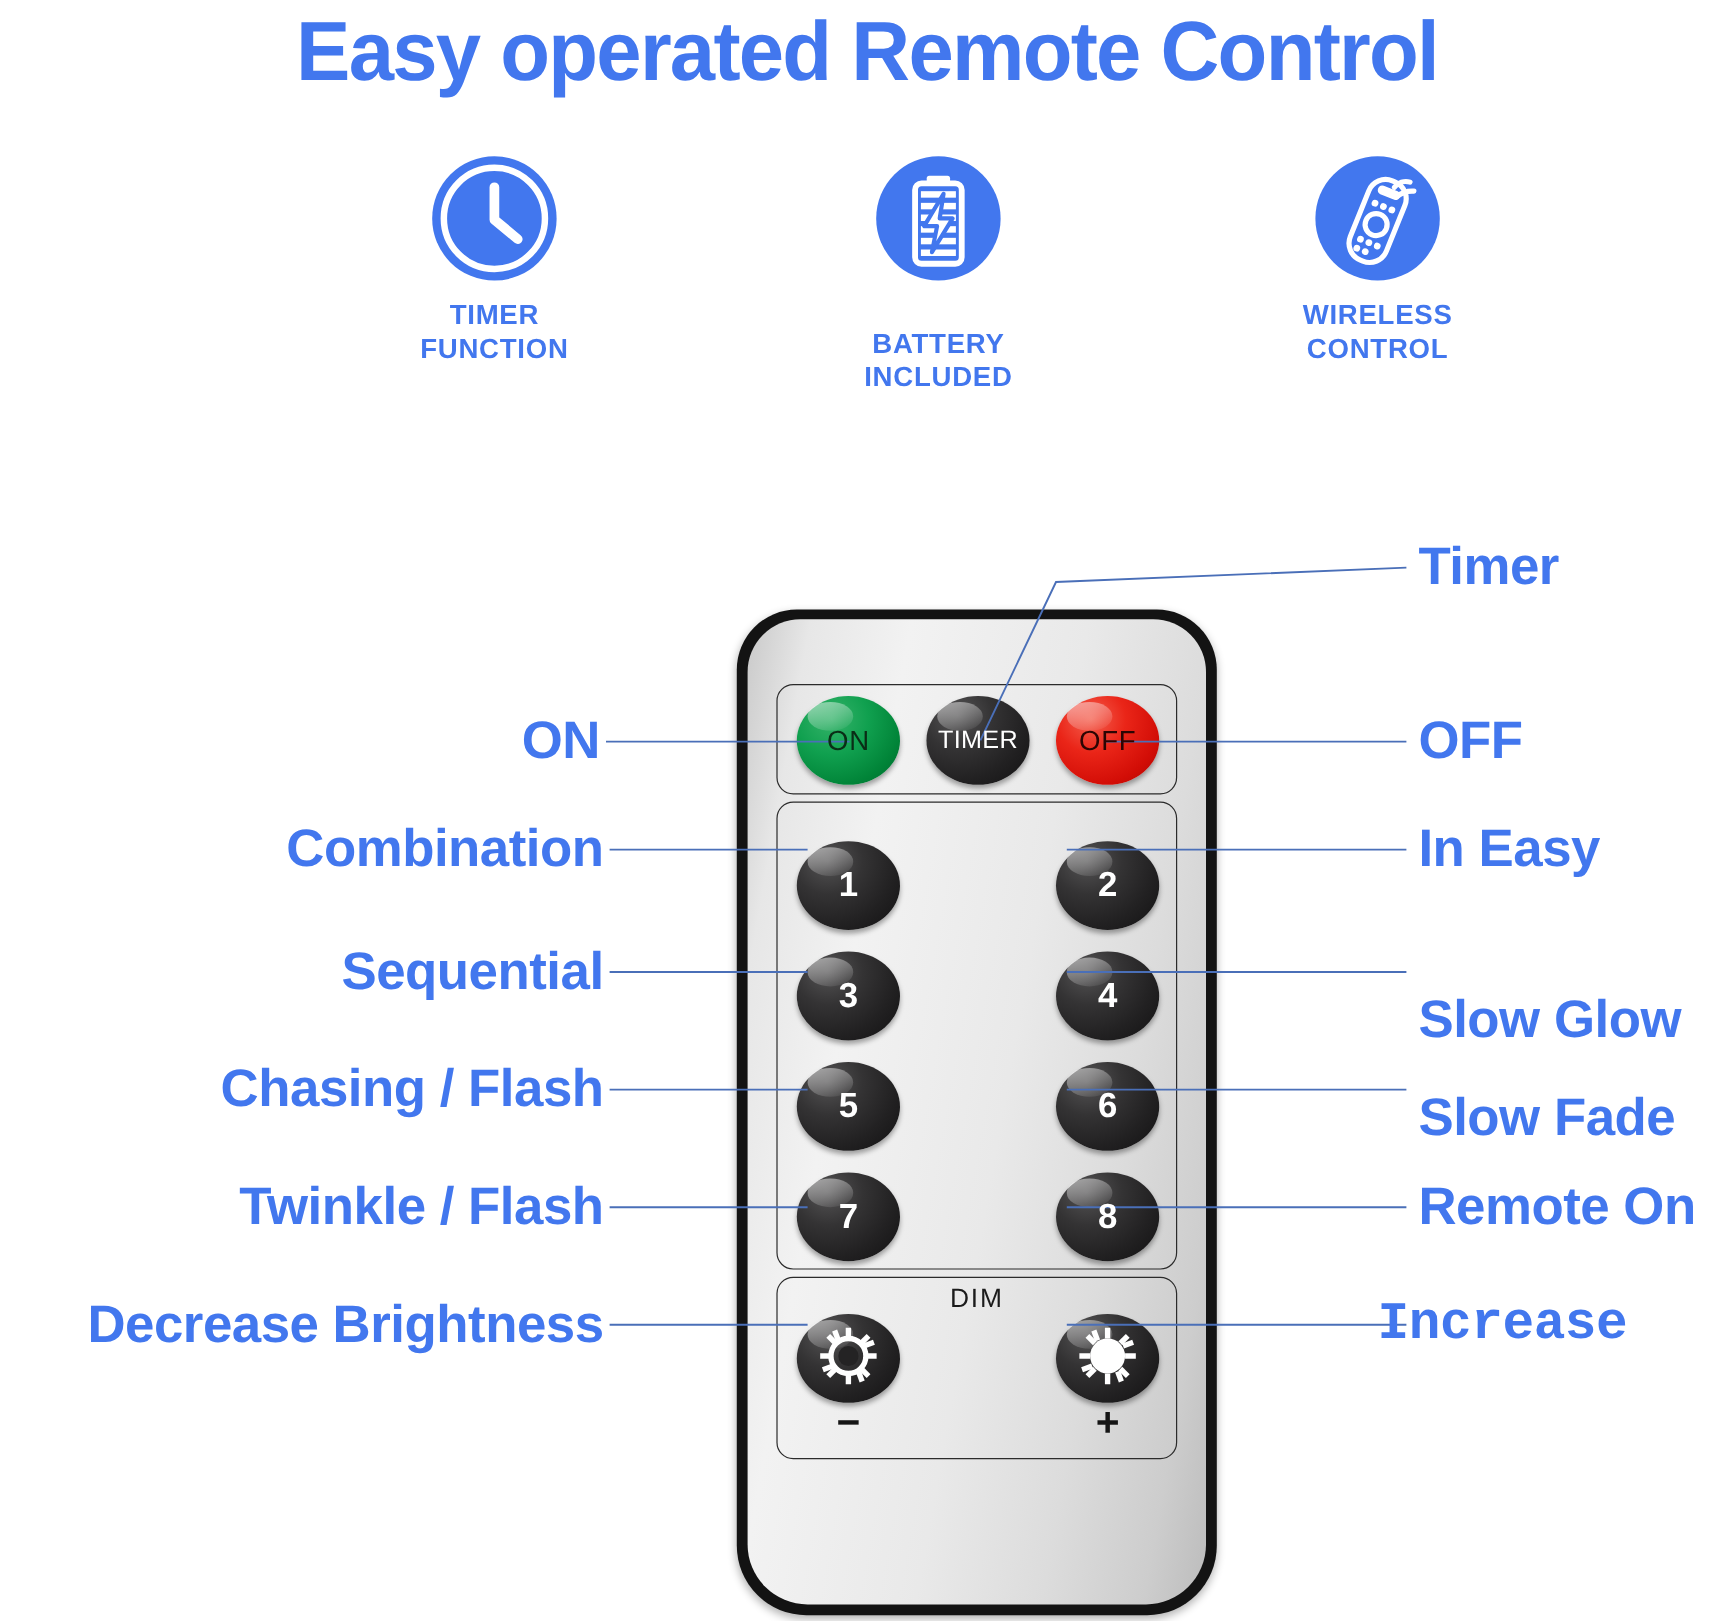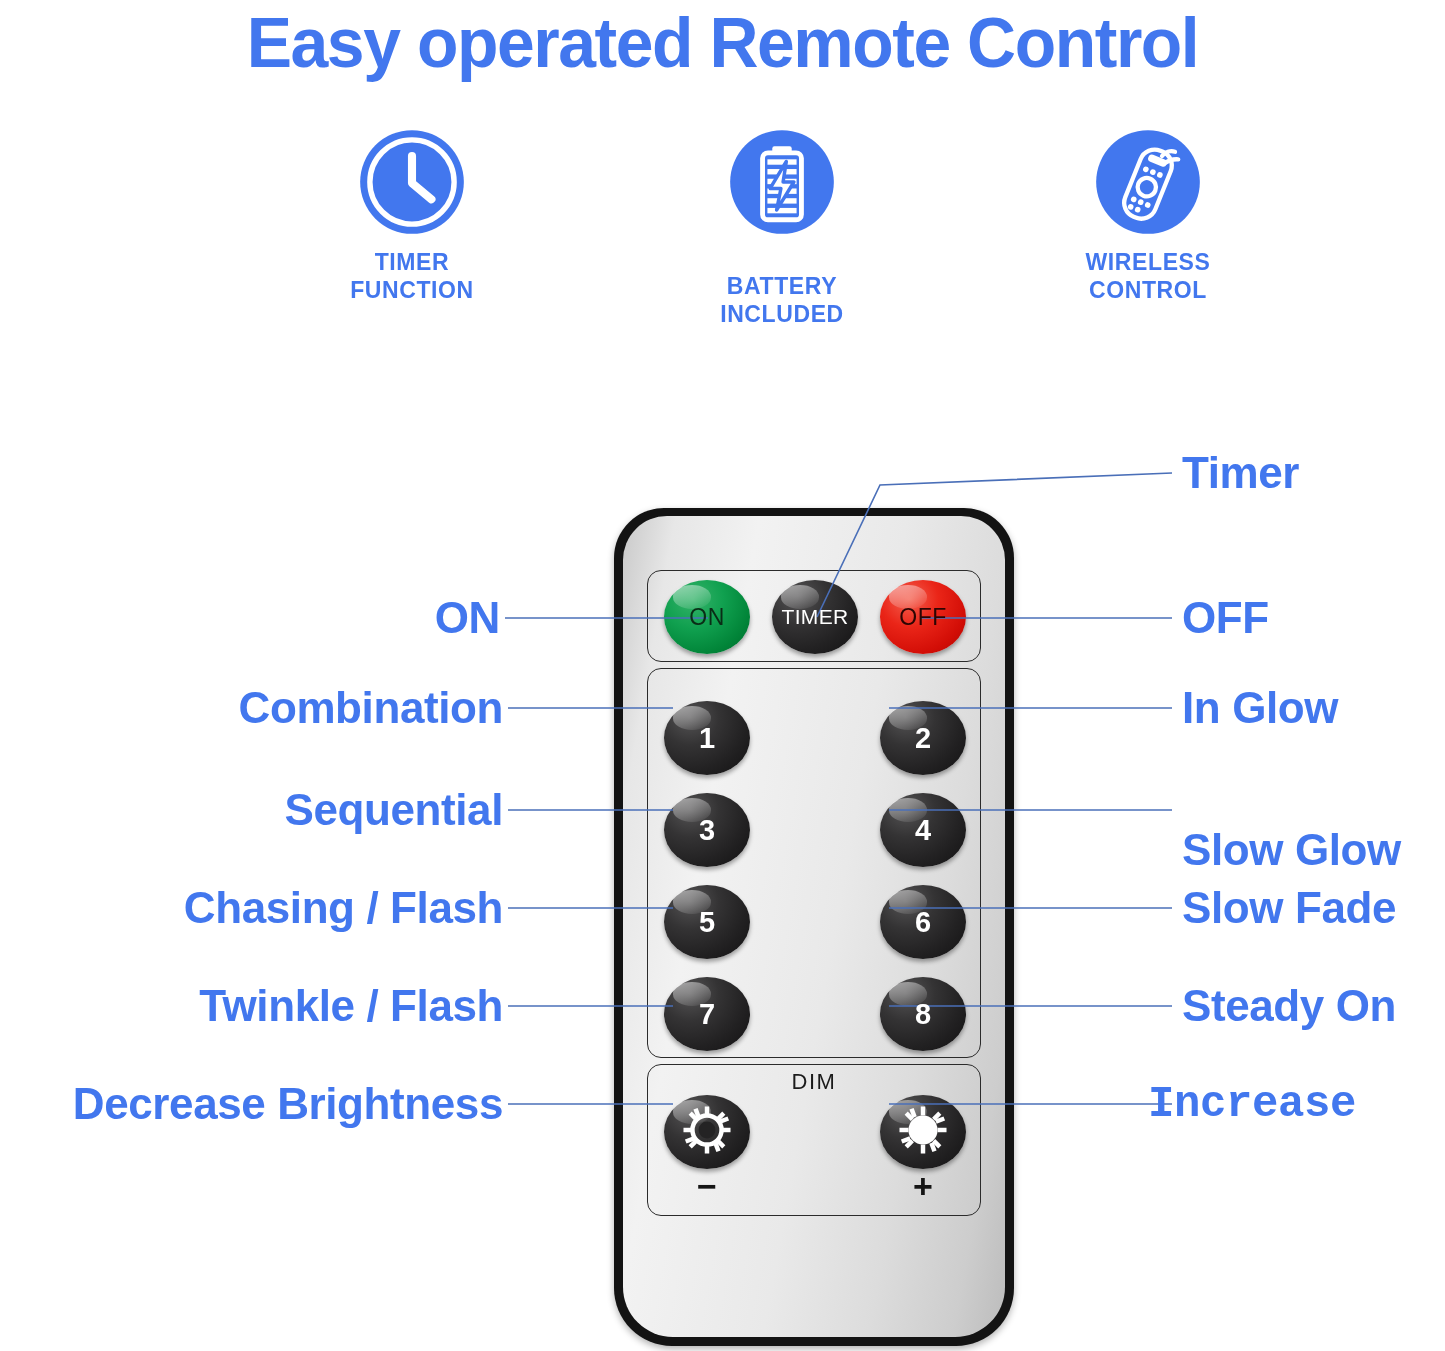--- a/index.html
+++ b/index.html
@@ -409,20 +409,20 @@
 
     <div class="callout-label callout-left" style="right:945px; top:618px;">ON</div>
     <div class="callout-label callout-left" style="right:942px; top:708px;">Combination</div>
     <div class="callout-label callout-left" style="right:942px; top:810px;">Sequential</div>
     <div class="callout-label callout-left" style="right:942px; top:908px;">Chasing / Flash</div>
     <div class="callout-label callout-left" style="right:942px; top:1006px;">Twinkle / Flash</div>
     <div class="callout-label callout-left" style="right:942px; top:1104px;">Decrease Brightness</div>
 
     <div class="callout-label callout-right" style="left:1182px; top:473px;">Timer</div>
     <div class="callout-label callout-right" style="left:1182px; top:618px;">OFF</div>
-    <div class="callout-label callout-right" style="left:1182px; top:708px;">In Glow</div>
+    <div class="callout-label callout-right" style="left:1182px; top:708px;">In Easy</div>
     <div class="callout-label callout-right" style="left:1182px; top:810px;margin-top:40px;">Slow Glow</div>
-    <div class="callout-label callout-right" style="left:1182px; top:908px;">Slow Fade</div>
-    <div class="callout-label callout-right" style="left:1182px; top:1006px;">Steady On</div>
+    <div class="callout-label callout-right" style="left:1182px; top:932px;">Slow Fade</div>
+    <div class="callout-label callout-right" style="left:1182px; top:1006px;">Remote On</div>
     <div class="callout-label callout-right" style="left:1148px; top:1104px;font-family:Liberation Mono, monospace;">Increase</div>
   </div>
 
 </div>
 
 </body></html>

